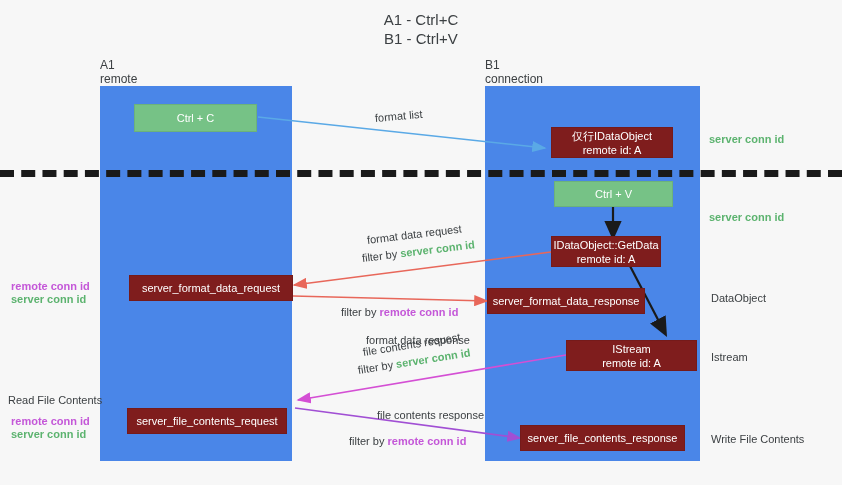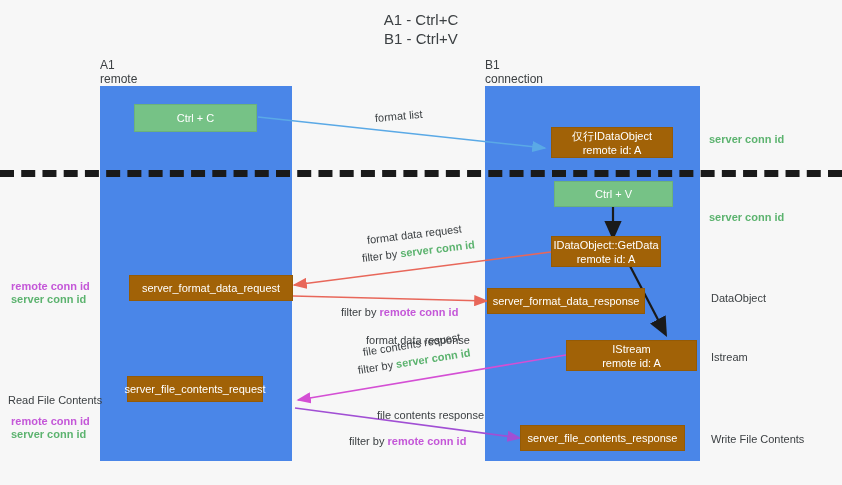--- a/index.html
+++ b/index.html
@@ -55,21 +55,21 @@
     flex-direction: column;
     align-items: center;
     justify-content: center;
     color: #ffffff;
     font-size: 11px;
     line-height: 14px;
     text-align: center;
     border: 1px solid rgba(0,0,0,0.08);
   }
   .node.green { background: #76c286; }
-  .node.orange { background: #a16207; justify-content: center; }
+  .node.orange { background: #7f1d1d; justify-content: center; }
   .node .l2 { font-weight: normal; }
 
   
   .divider {
     left: 0; right: 0;
     top: 170px;
     height: 0;
     border-top: 7px dashed #1a1a1a;
   }
 
@@ -159,21 +159,21 @@
   <div class="abs divider"></div>
 
   <div class="abs node green" style="left:134px; top:104px; width:123px; height:28px;">
     <div>Ctrl + C</div>
   </div>
 
   <div class="abs node orange" style="left:129px; top:275px; width:164px; height:26px;">
     <div>server_format_data_request</div>
   </div>
 
-  <div class="abs node orange" style="left:127px; top:376px; width:136px; height:26px;">
+  <div class="abs node orange" style="left:127px; top:408px; width:160px; height:26px;">
     <div>server_file_contents_request</div>
   </div>
 
   <div class="abs node orange" style="left:551px; top:127px; width:122px; height:31px;">
     <div>仅行IDataObject</div>
     <div class="l2">remote id: A</div>
   </div>
 
   <div class="abs node green" style="left:554px; top:181px; width:119px; height:26px;">
     <div>Ctrl + V</div>

